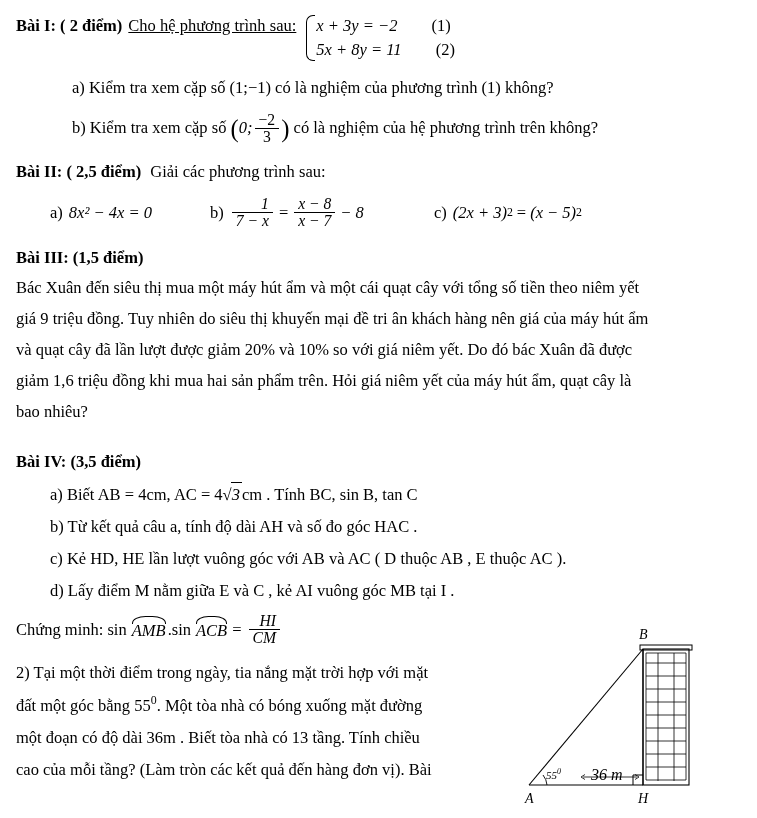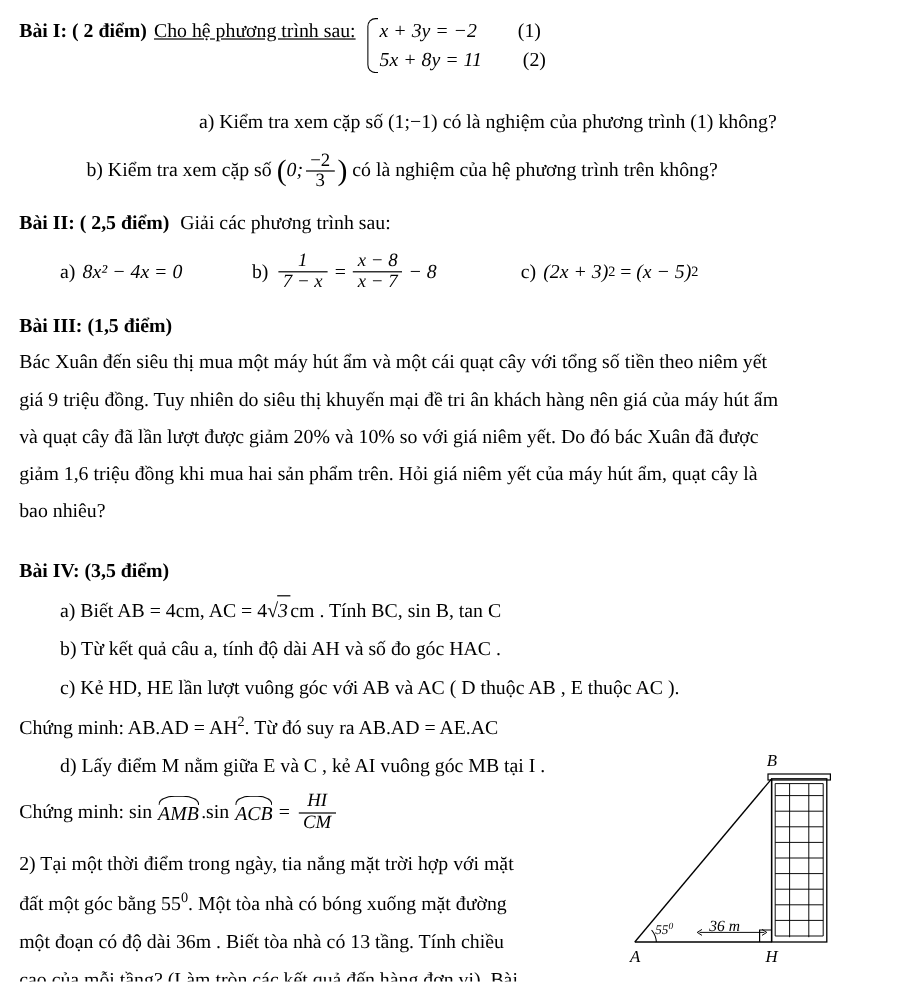--- a/index.html
+++ b/index.html
@@ -15,21 +15,21 @@
     overflow:hidden;
   }
   .page{
     position:relative;
     width:757px;
     height:818px;
     padding:0;
     box-sizing:border-box;
   }
   .b{font-weight:bold;}
-  .i{font-style:italic;}
+  .i{font-style:italic;text-align:right;}
   .blk{margin:0 0 2px 0;}
   .indent1{margin-left:56px;}
   .indent2{margin-left:34px;}
   
   .frac{
     display:inline-block;
     vertical-align:middle;
     text-align:center;
     line-height:1.05;
     font-size:0.95em;
@@ -98,21 +98,21 @@
           <span class="i">x + 3y = −2</span>
           <span class="tag">(1)</span>
         </span>
         <span class="row">
           <span class="i">5x + 8y = 11</span>
           <span class="tag">(2)</span>
         </span>
       </span>
     </div>
 
-    <div class="blk indent1" style="margin-top:28px;text-align:center;">a) Kiểm tra xem cặp số (1;−1) có là nghiệm của phương trình (1)  không?</div>
+    <div class="blk indent1" style="margin-top:14px;">a) Kiểm tra xem cặp số (1;−1) có là nghiệm của phương trình (1)  không?</div>
 
     <div class="blk indent1" style="margin-top:12px;">
       <span>b) Kiểm tra xem cặp số</span>
       <span class="parenbig">(</span><span class="i">0;</span><span class="frac"><span class="num">−2</span><span class="den">3</span></span><span class="parenbig">)</span>
       <span>có là nghiệm của hệ phương trình trên không?</span>
     </div>
   </div>
 
   <div class="blk" style="padding:12px 16px 0 16px;">
     <div class="blk">
@@ -156,23 +156,20 @@
   <div class="blk" style="padding:4px 16px 0 16px;">
     <div class="blk b" style="margin-top:20px;">Bài IV: (3,5 điểm)</div>
 
     <div class="blk indent2" style="margin-top:8px;">
       <span class="i" style="font-style:normal;">a) Biết  AB = 4cm, AC = 4</span><span class="sqrt">√<span class="rad i">3</span></span><span>cm . Tính  BC, sin B, tan C</span>
     </div>
 
     <div class="blk indent2" style="margin-top:8px;">b) Từ kết quả câu a, tính độ dài AH  và số đo góc  HAC .</div>
     <div class="blk indent2" style="margin-top:8px;">c) Kẻ HD, HE  lần lượt vuông góc với  AB  và  AC ( D  thuộc  AB ,  E  thuộc  AC ).</div>
 
-    <div class="blk" style="margin-top:8px;">
-      <span>Chứng minh: AB.AD = AH</span><span class="sup">2</span><span>. Từ đó suy ra  AB.AD = AE.AC</span>
-    </div>
 
     <div class="blk indent2" style="margin-top:8px;">d) Lấy điểm  M  nằm giữa  E  và C , kẻ  AI vuông góc  MB  tại I .</div>
 
     <div class="blk" style="margin-top:10px;display:flex;align-items:center;">
       <span>Chứng minh:  sin</span>
       <span class="ovl i" style="margin-left:5px;">AMB</span>
       <span style="margin-left:2px;">.sin</span>
       <span class="ovl i" style="margin-left:5px;">ACB</span>
       <span style="margin:0 5px;">=</span>
       <span class="frac">
@@ -227,16 +224,16 @@
       <path d="M 26 148 A 18 18 0 0 0 22 138" fill="none" stroke="#000" stroke-width="0.9"></path>
 
       <line x1="62" y1="140" x2="116" y2="140" stroke="#000" stroke-width="0.8"></line>
       <polyline points="64,137.5 60,140 64,142.5" fill="none" stroke="#000" stroke-width="0.8"></polyline>
       <polyline points="114,137.5 118,140 114,142.5" fill="none" stroke="#000" stroke-width="0.8"></polyline>
     </svg>
     <div style="position:absolute;left:118px;top:-12px;font-style:italic;font-size:14px;">B</div>
     <div style="position:absolute;left:4px;top:152px;font-style:italic;font-size:14px;">A</div>
     <div style="position:absolute;left:117px;top:152px;font-style:italic;font-size:14px;">H</div>
     <div style="position:absolute;left:25px;top:129px;font-style:italic;font-size:11px;"><span>55</span><span class="sup">0</span></div>
-    <div style="position:absolute;left:70px;top:126px;font-style:italic;font-size:13px;">36 m</div>
+    <div style="position:absolute;left:70px;top:126px;font-style:italic;font-size:16px;">36 m</div>
   </div>
 
 </div>
 
 </body></html>

